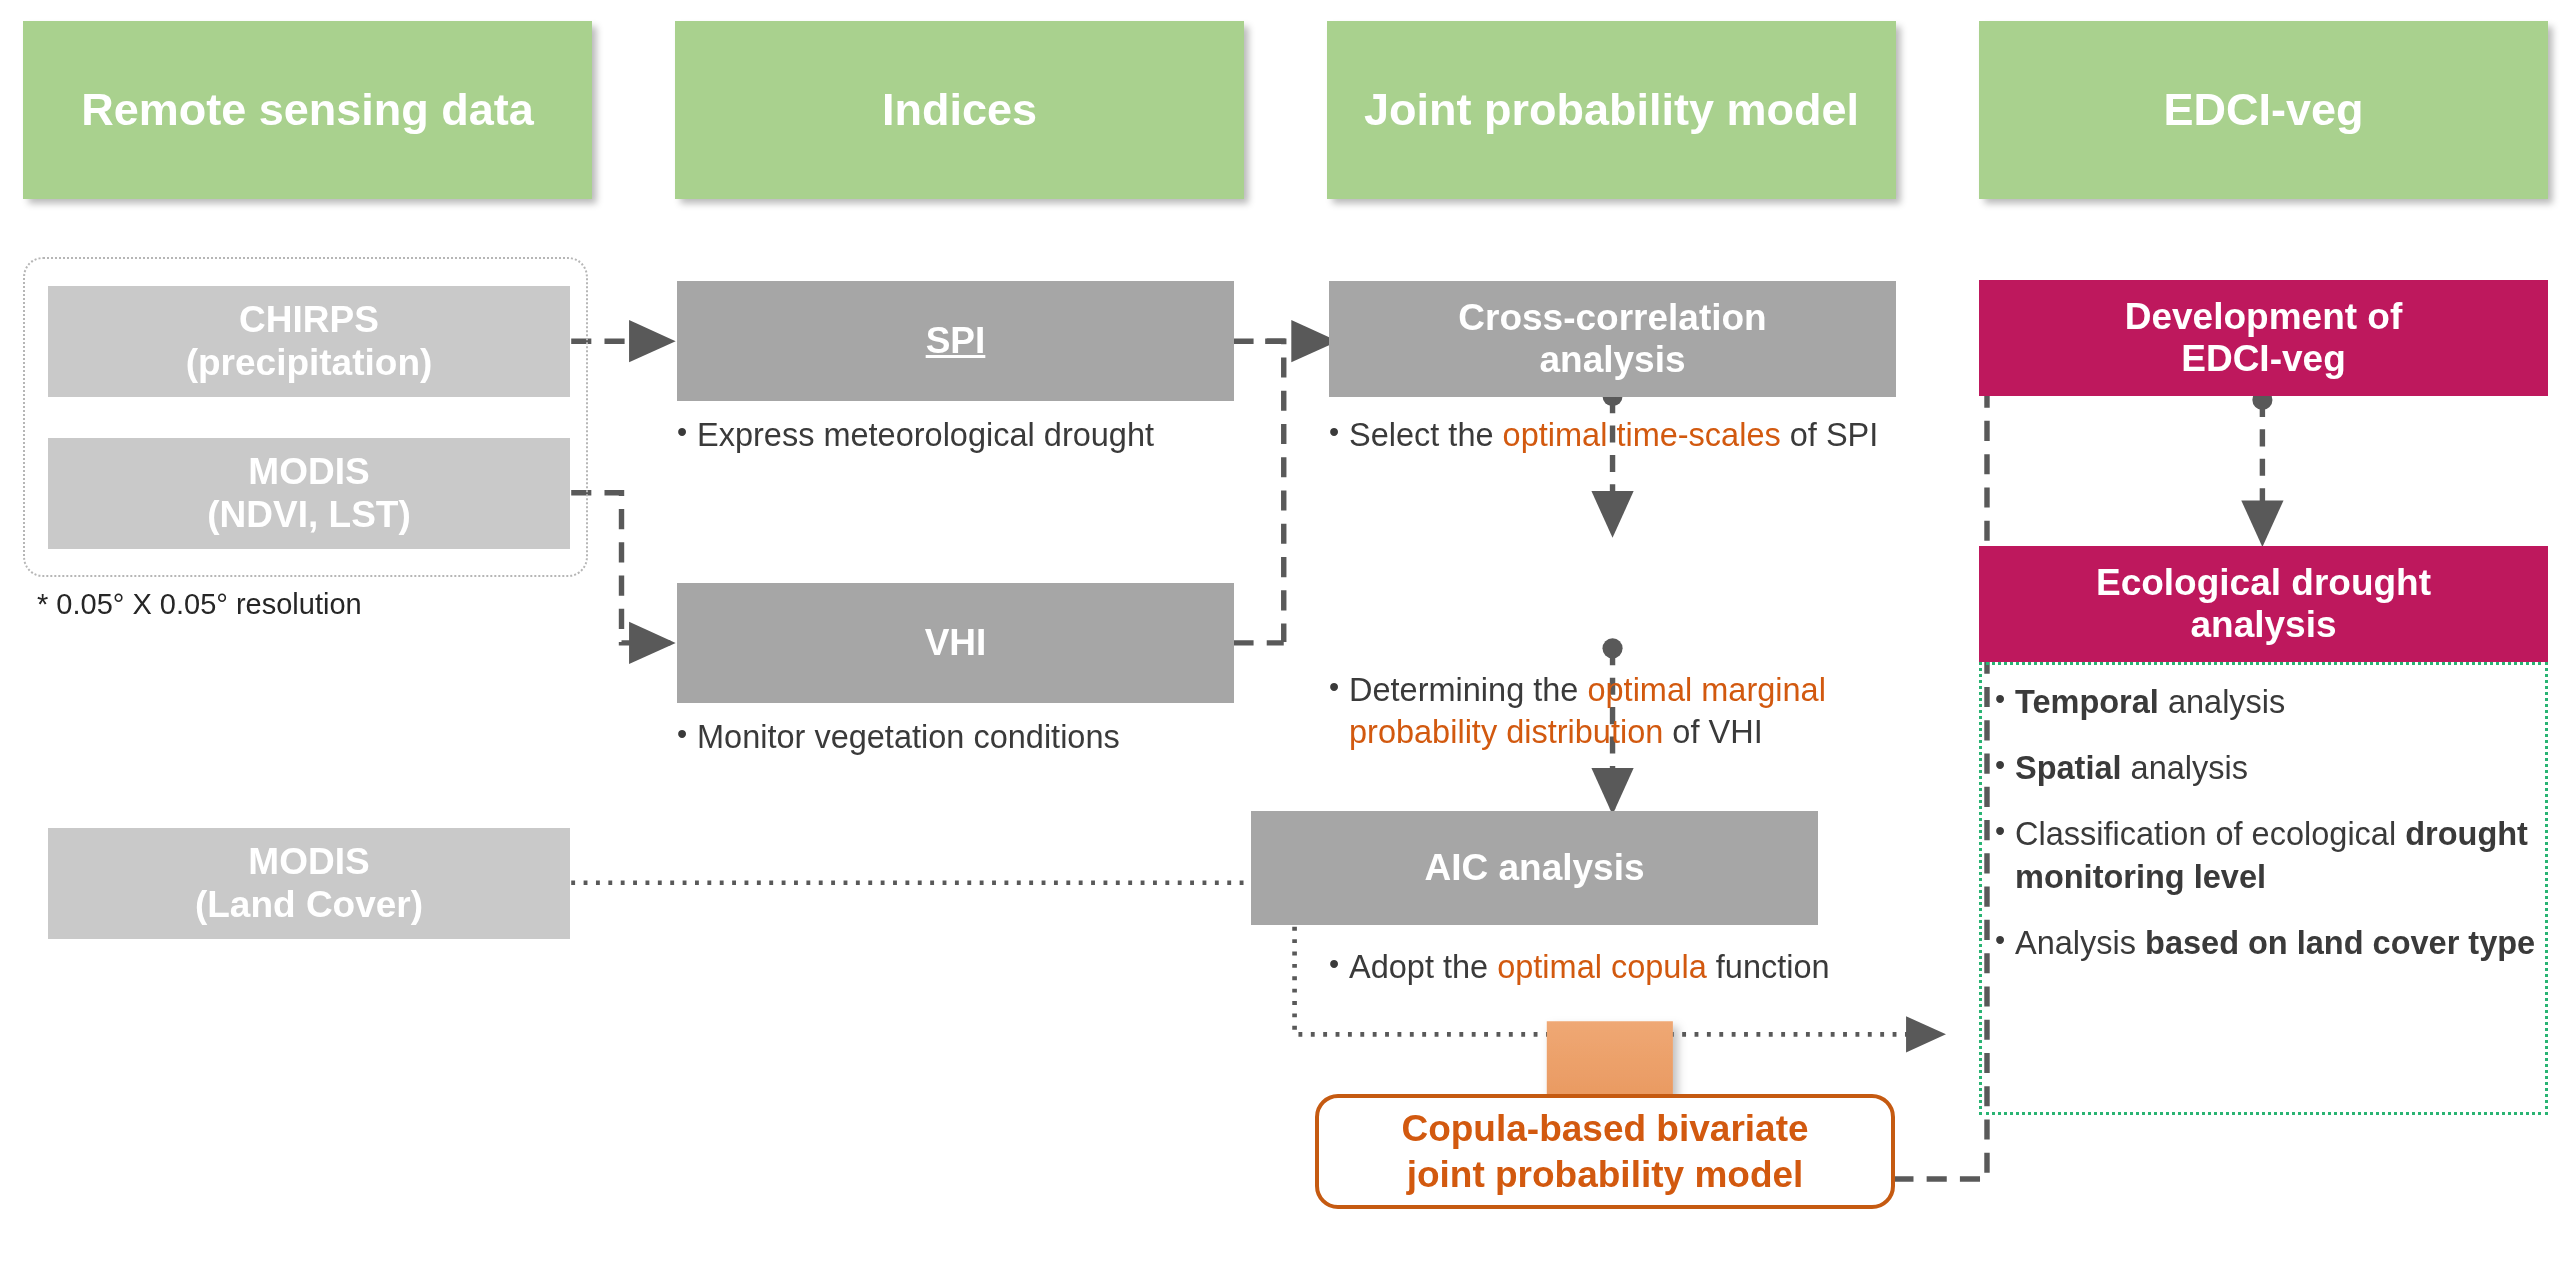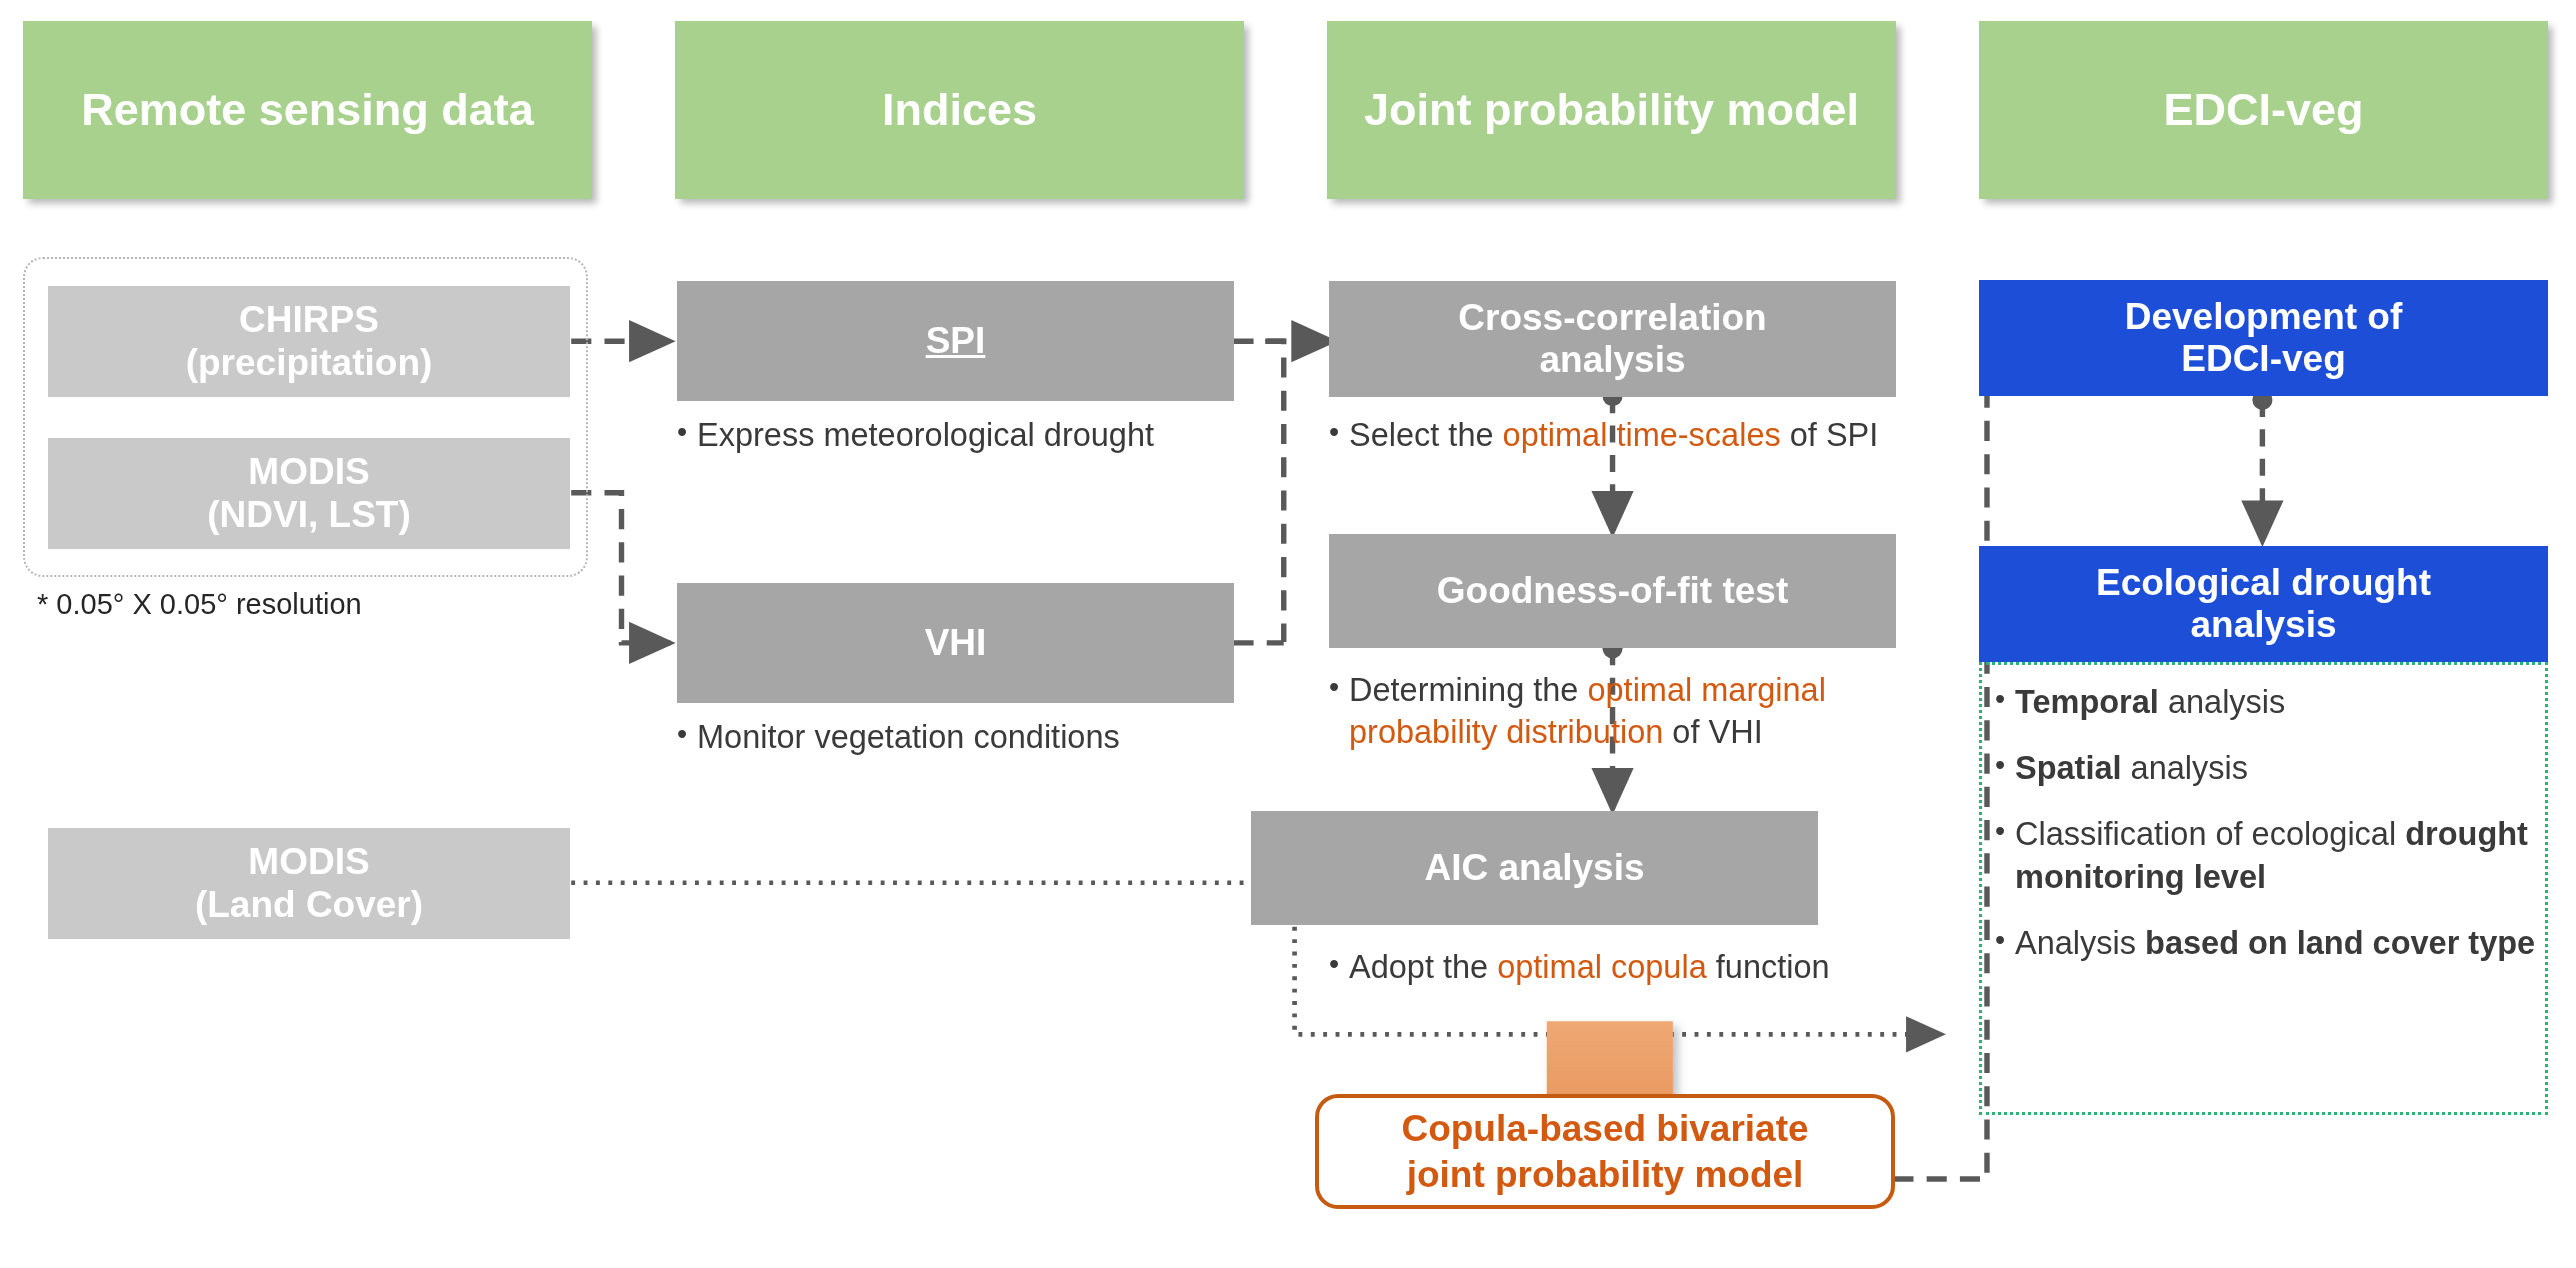--- a/index.html
+++ b/index.html
@@ -29,21 +29,21 @@
     font-size:37px;
     font-weight:bold;
     line-height:1.14;
     display:flex;align-items:center;justify-content:center;
     text-align:center;
   }
   .gbox.light{background:#c9c9c9;}
 
   
   .green{
-    background:#1d4ed8;
+    background:#be185d;
     color:#ffffff;
     font-size:37px;
     font-weight:bold;
     line-height:1.14;
     display:flex;align-items:center;justify-content:center;
     text-align:center;
   }
 
   
   .bul{
@@ -204,23 +204,20 @@
       <span>analysis</span>
     </span>
   </div>
   <div class="bul" style="left:1329px;top:414px;width:573px;">
     <div class="row">
         <span class="dot">•</span>
       <span class="txt"><span class="bk">Select the </span><span class="or">optimal time-scales</span><span class="bk"> of SPI</span></span>
       </div>
   </div>
 
-  <div class="abs gbox" style="left:1329px;top:534px;width:567px;height:114px;">
-    <span>Goodness-of-fit test</span>
-  </div>
   <div class="bul" style="left:1329px;top:669px;width:573px;">
     <div class="row">
         <span class="dot">•</span>
       <span class="txt"><span class="bk">Determining the </span><span class="or">optimal marginal probability distribution</span><span class="bk"> of VHI</span></span>
       </div>
   </div>
 
   <div class="abs gbox" style="left:1251px;top:811px;width:567px;height:114px;">
     <span>AIC analysis</span>
   </div>

